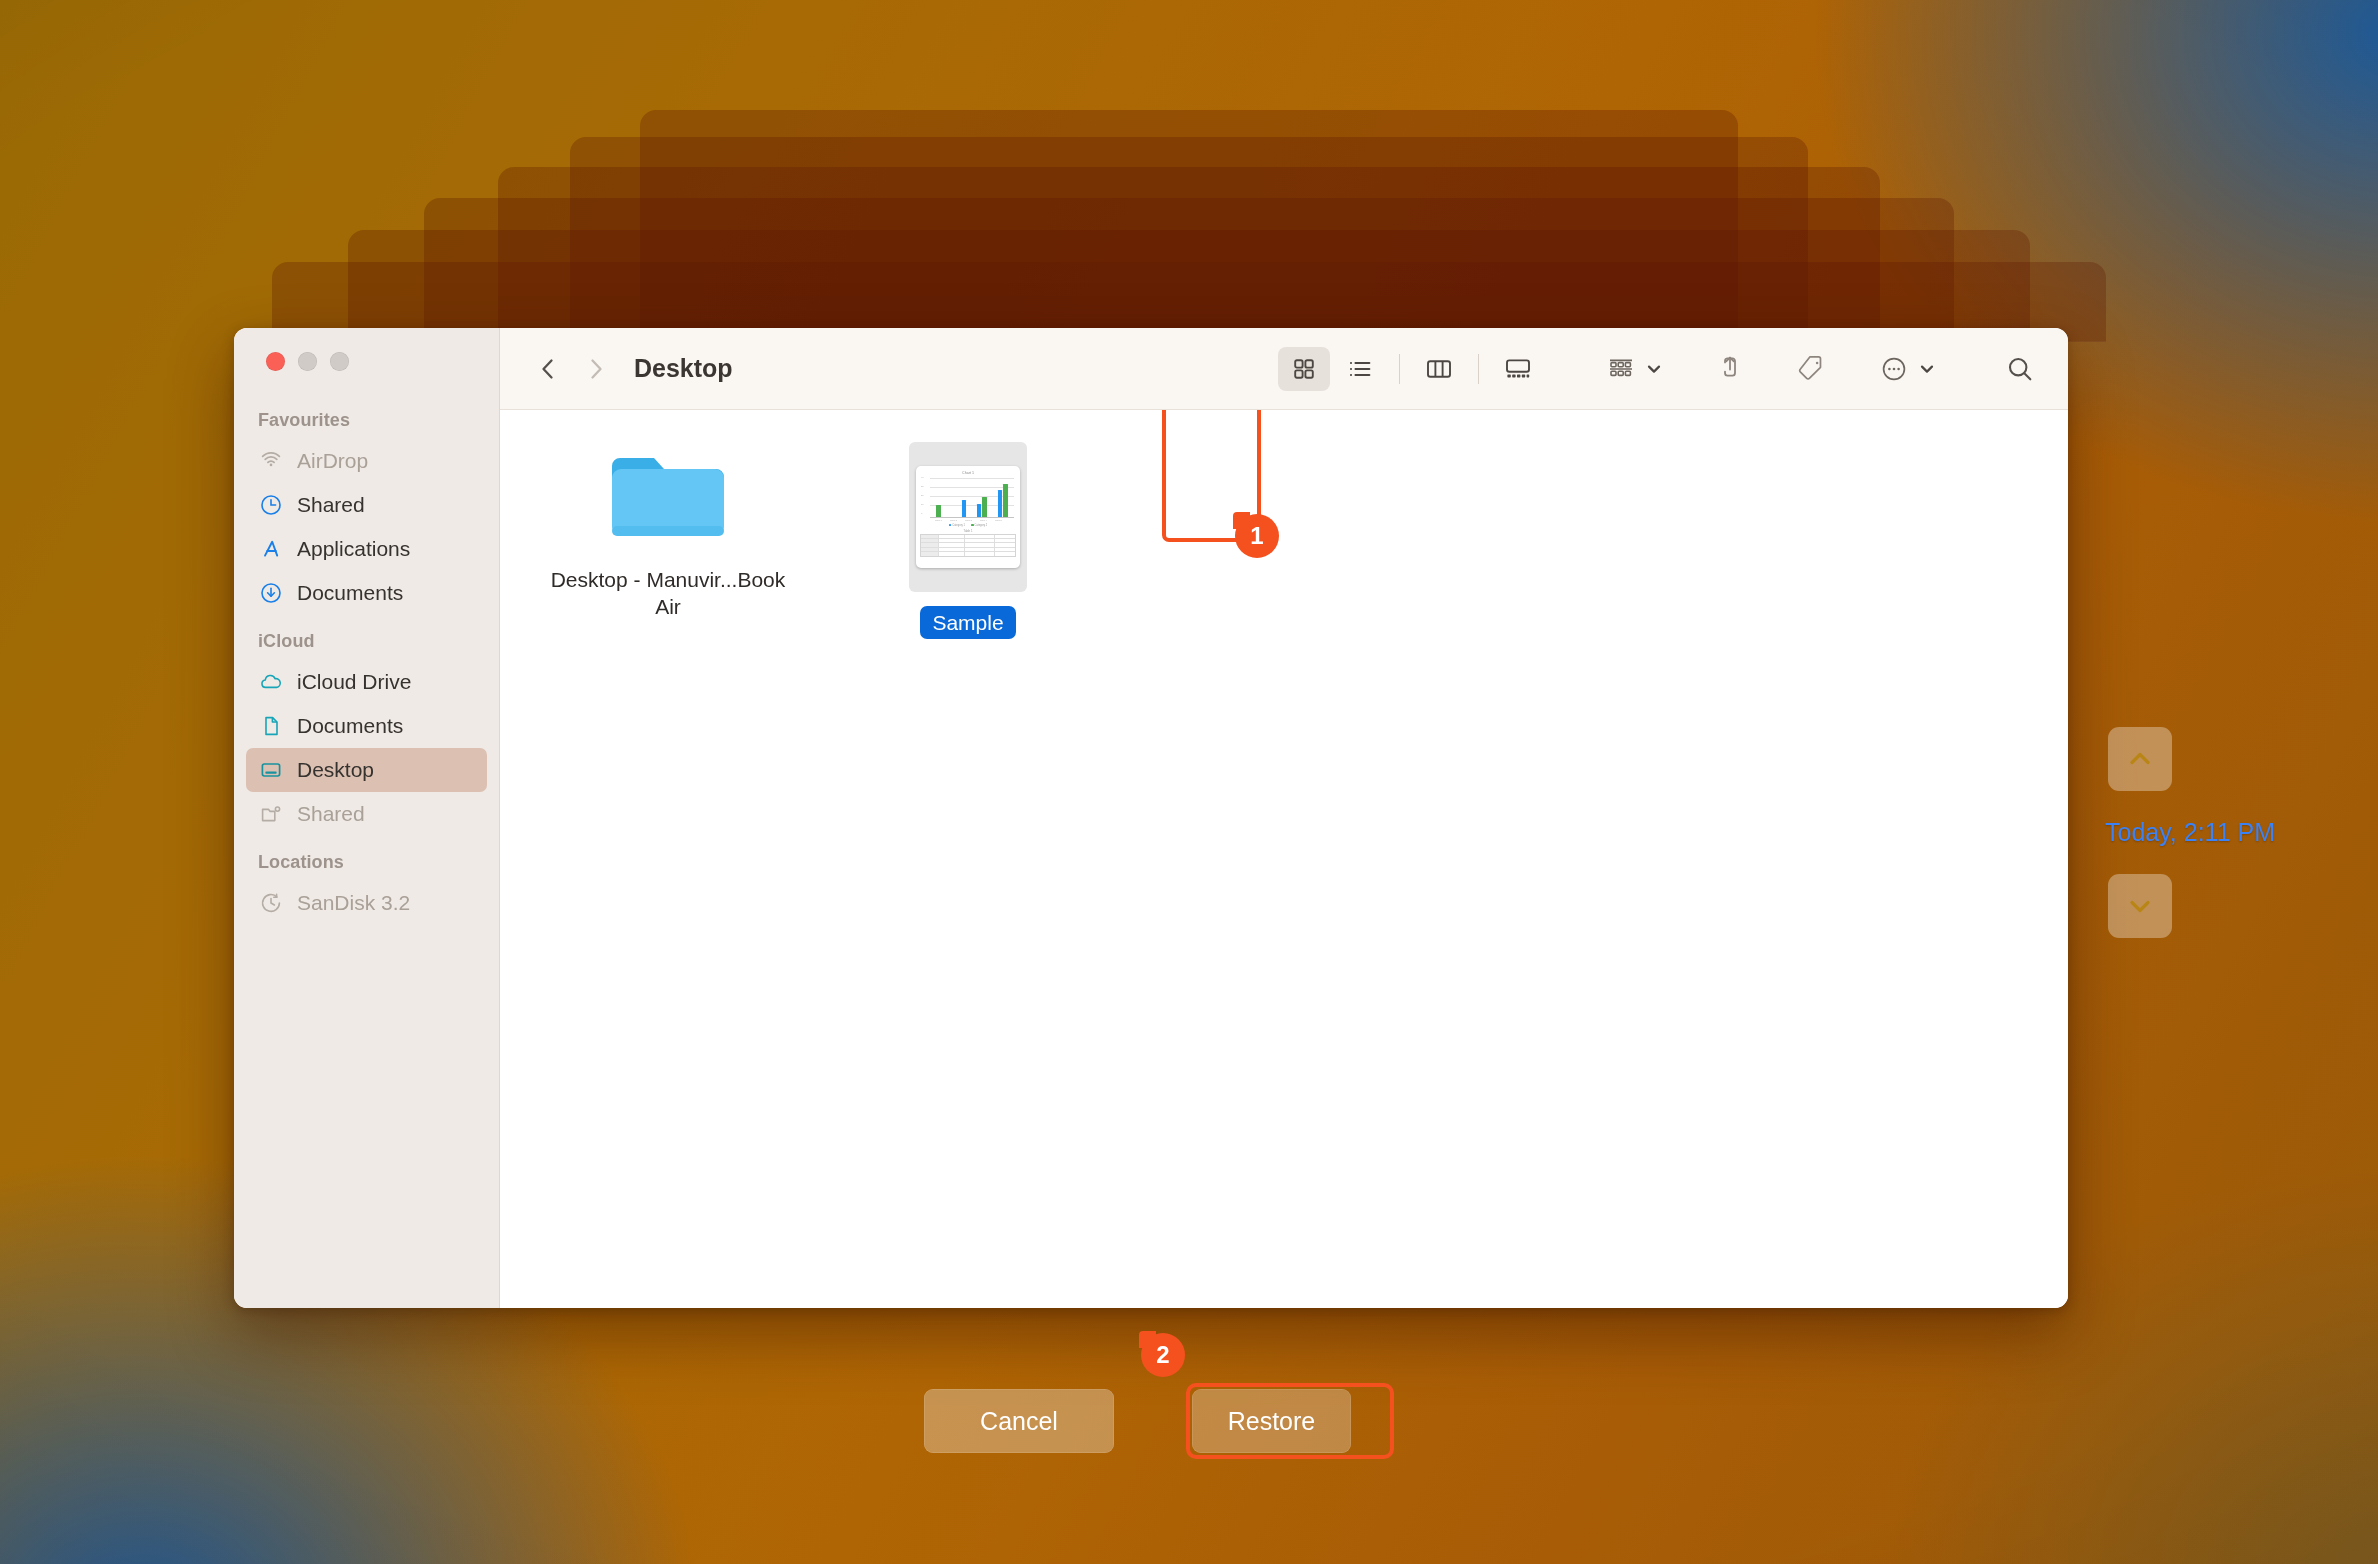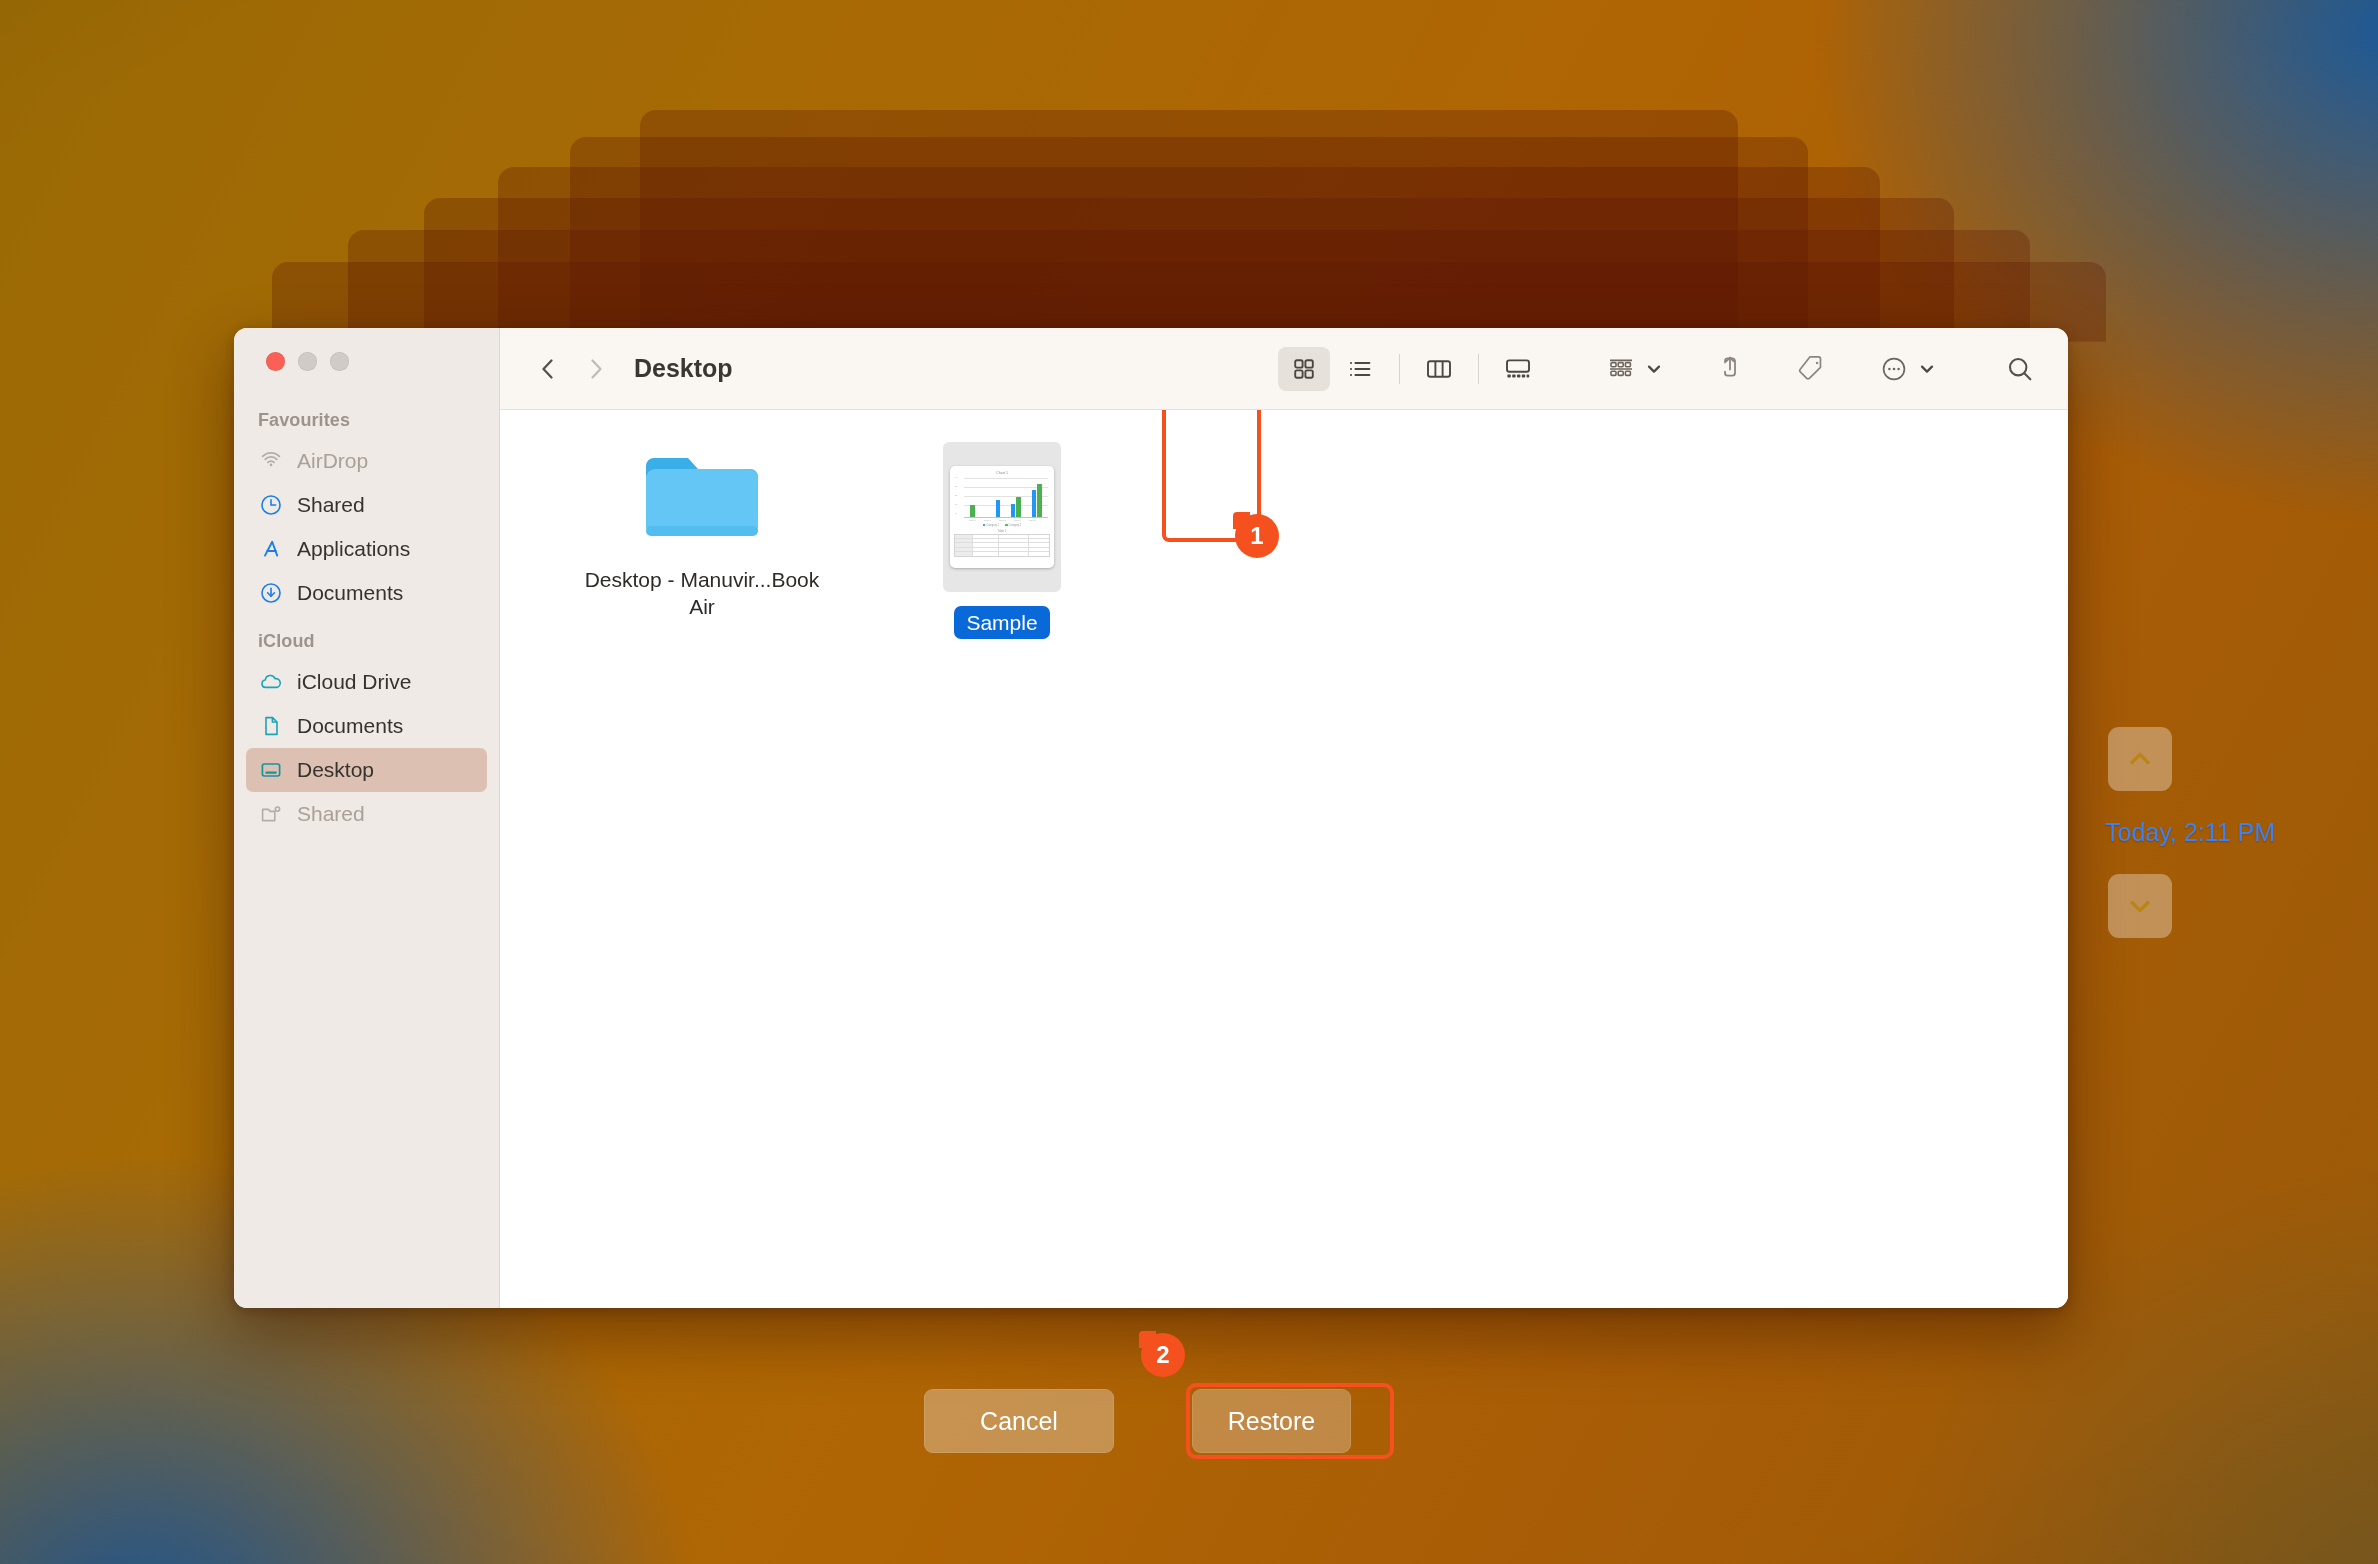--- a/index.html
+++ b/index.html
@@ -96,21 +96,21 @@
   .seg-btn.active { background:#e7e1db; }
   .seg-div { width:1px; height:30px; background:#d9d2cb; margin:0 9px; }
 
   .tb-btn {
     height:48px; display:flex; align-items:center; justify-content:center;
     gap:9px; padding:0 6px;
   }
   .gap-lg { width:56px; } .gap-md { width:40px; }
 
   #content { flex:1; background:#fff; position:relative; padding:28px 0 0 0; overflow:hidden; }
-  #grid { display:flex; gap:0; padding-left:52px; }
+  #grid { display:flex; gap:0; padding-left:18px; }
 
   .file-cell { width:300px; display:flex; flex-direction:column; align-items:center; padding-top:4px; }
   .file-label {
     margin-top:14px; font-size:21px; line-height:1.3; color:#2f2b28;
     text-align:center; max-width:250px;
   }
   .file-label.sel {
     background:#0a69d8; color:#fff; border-radius:7px;
     padding:3px 12px; max-width:none; white-space:nowrap;
   }
@@ -302,20 +302,33 @@
           <span class="sb-ico">
             <svg width="24" height="24" viewBox="0 0 24 24" fill="none" stroke="#b4aca5" stroke-width="1.6" stroke-linejoin="round">
               <path d="M3.6 7.4h6l1.6 2h4.6v9.2H3.6z"></path>
               <circle cx="18.5" cy="7.1" r="2.1"></circle>
             </svg>
           </span>
           <span>Shared</span>
         </div>
       </div>
 
+      <div class="sb-group">
+        <div class="sb-head">Locations</div>
+        <div class="sb-item dim">
+          <span class="sb-ico">
+            <svg width="24" height="24" viewBox="0 0 24 24" fill="none" stroke="#b4aca5" stroke-width="1.6" stroke-linecap="round">
+              <path d="M20.4 12a8.4 8.4 0 11-2.5-6"></path>
+                <path d="M17.6 3.4v2.8h-2.8"></path>
+                <path d="M12 7.6V12l3.4 2"></path>
+            </svg>
+          </span>
+          <span>SanDisk 3.2</span>
+        </div>
+      </div>
 
     </div>
 
     <div id="right">
 
       <div id="toolbar">
         <div class="nav-btn">
           <svg width="26" height="30" viewBox="0 0 26 30" fill="none" stroke="#55504b" stroke-width="2.3" stroke-linecap="round" stroke-linejoin="round">
             <path d="M16.5 6.5L8.5 15l8 8.5"></path>
           </svg>

